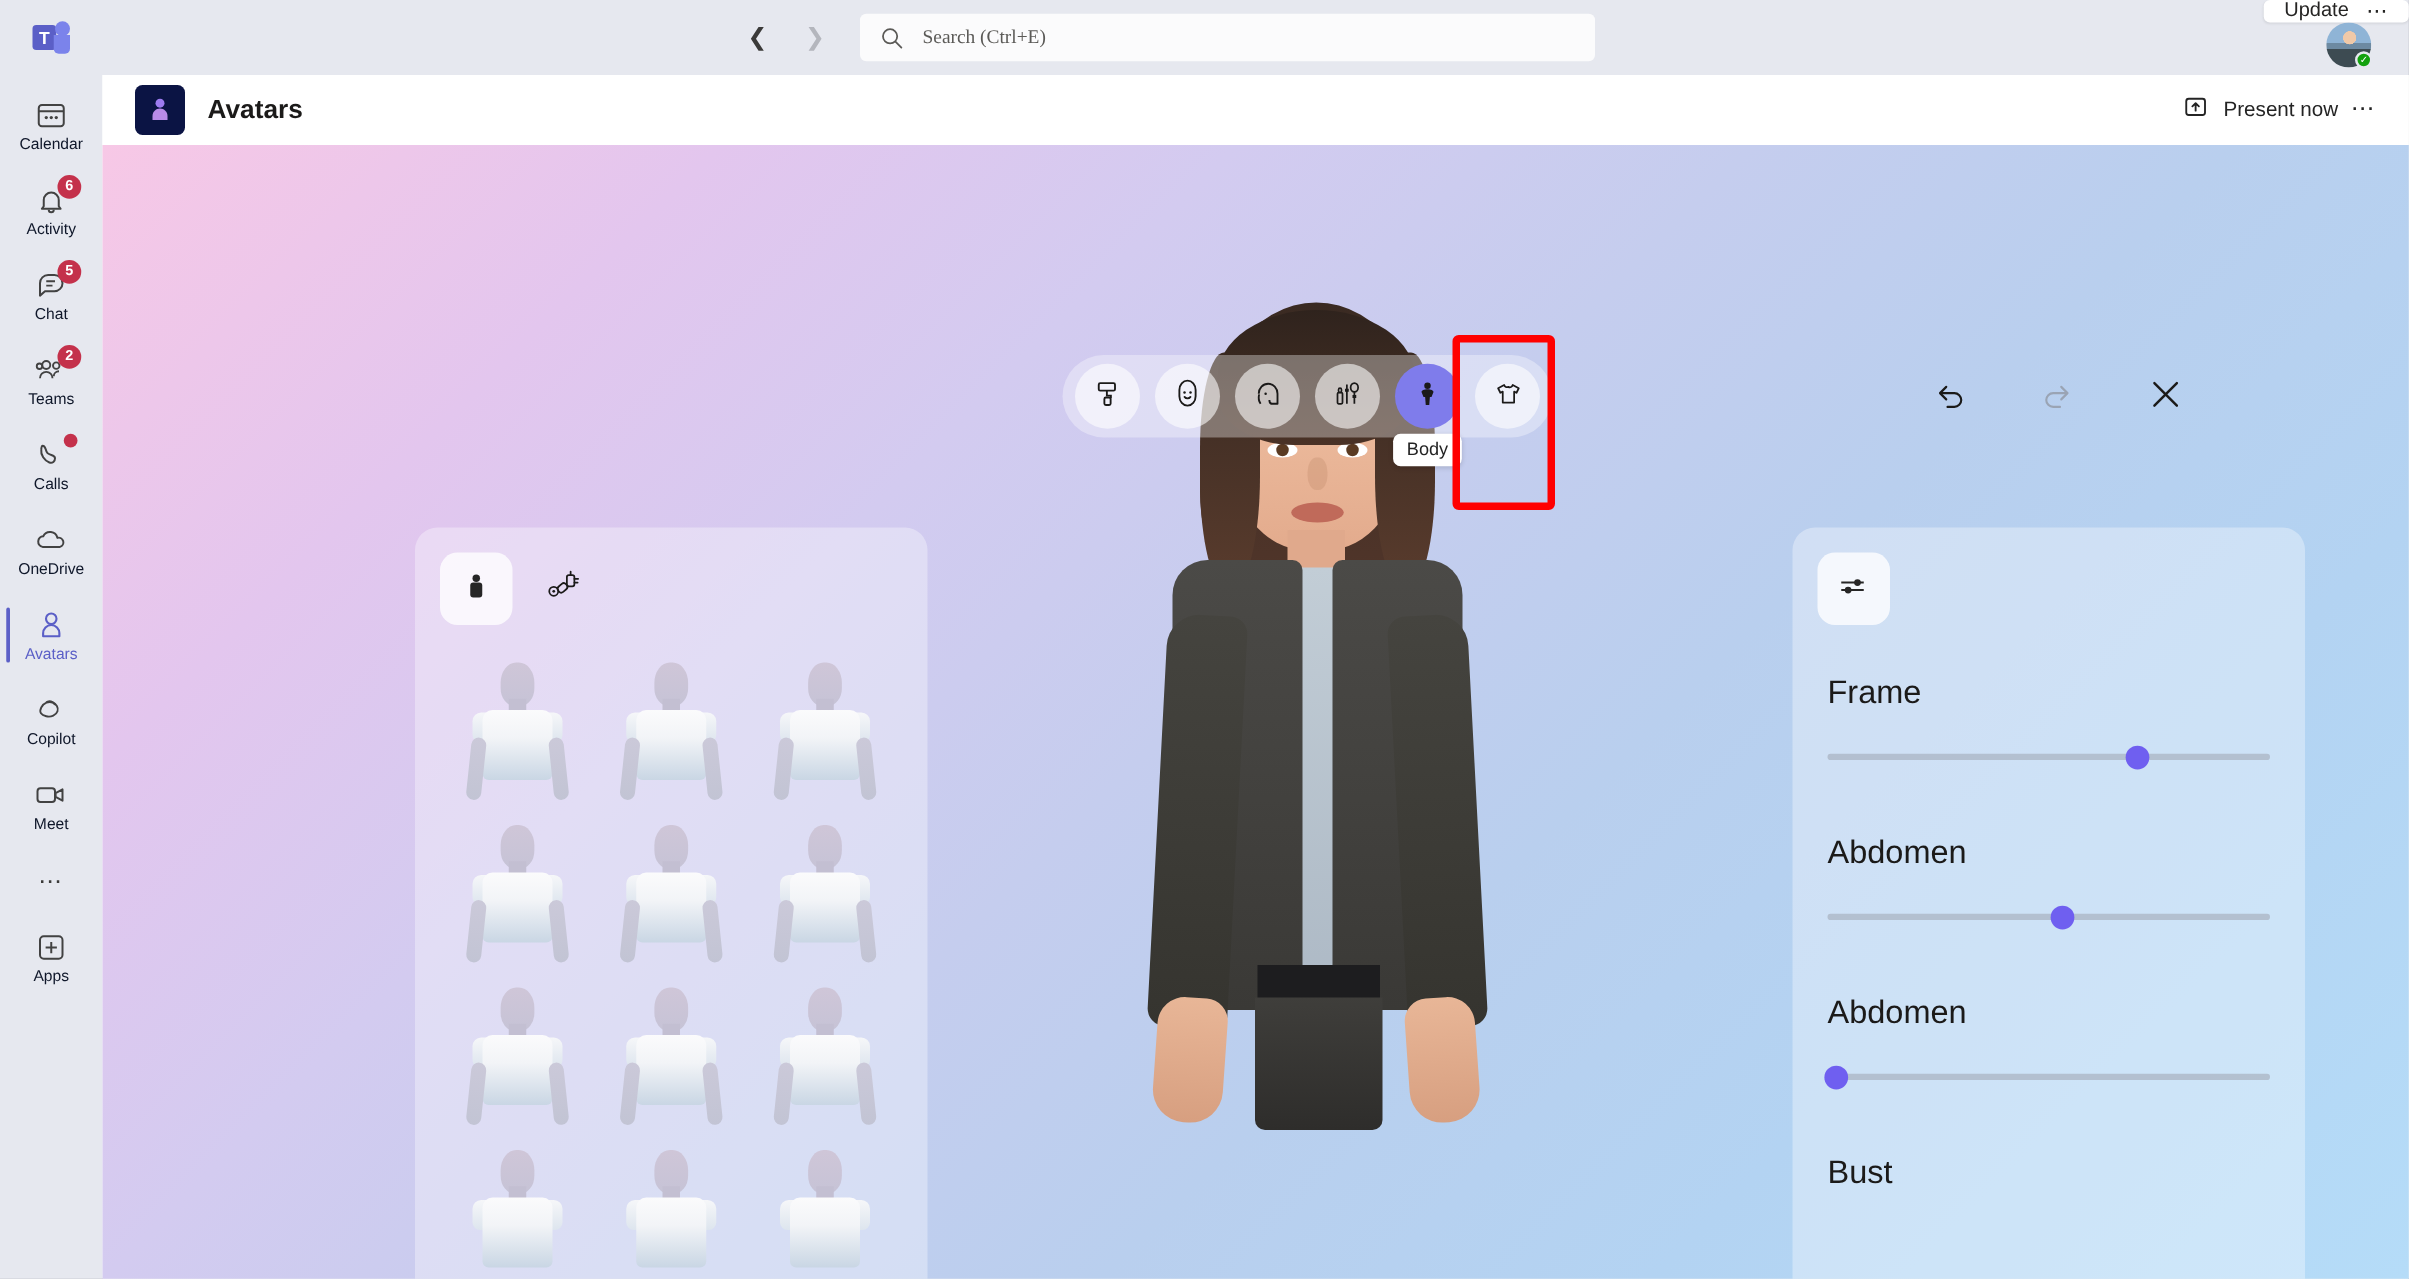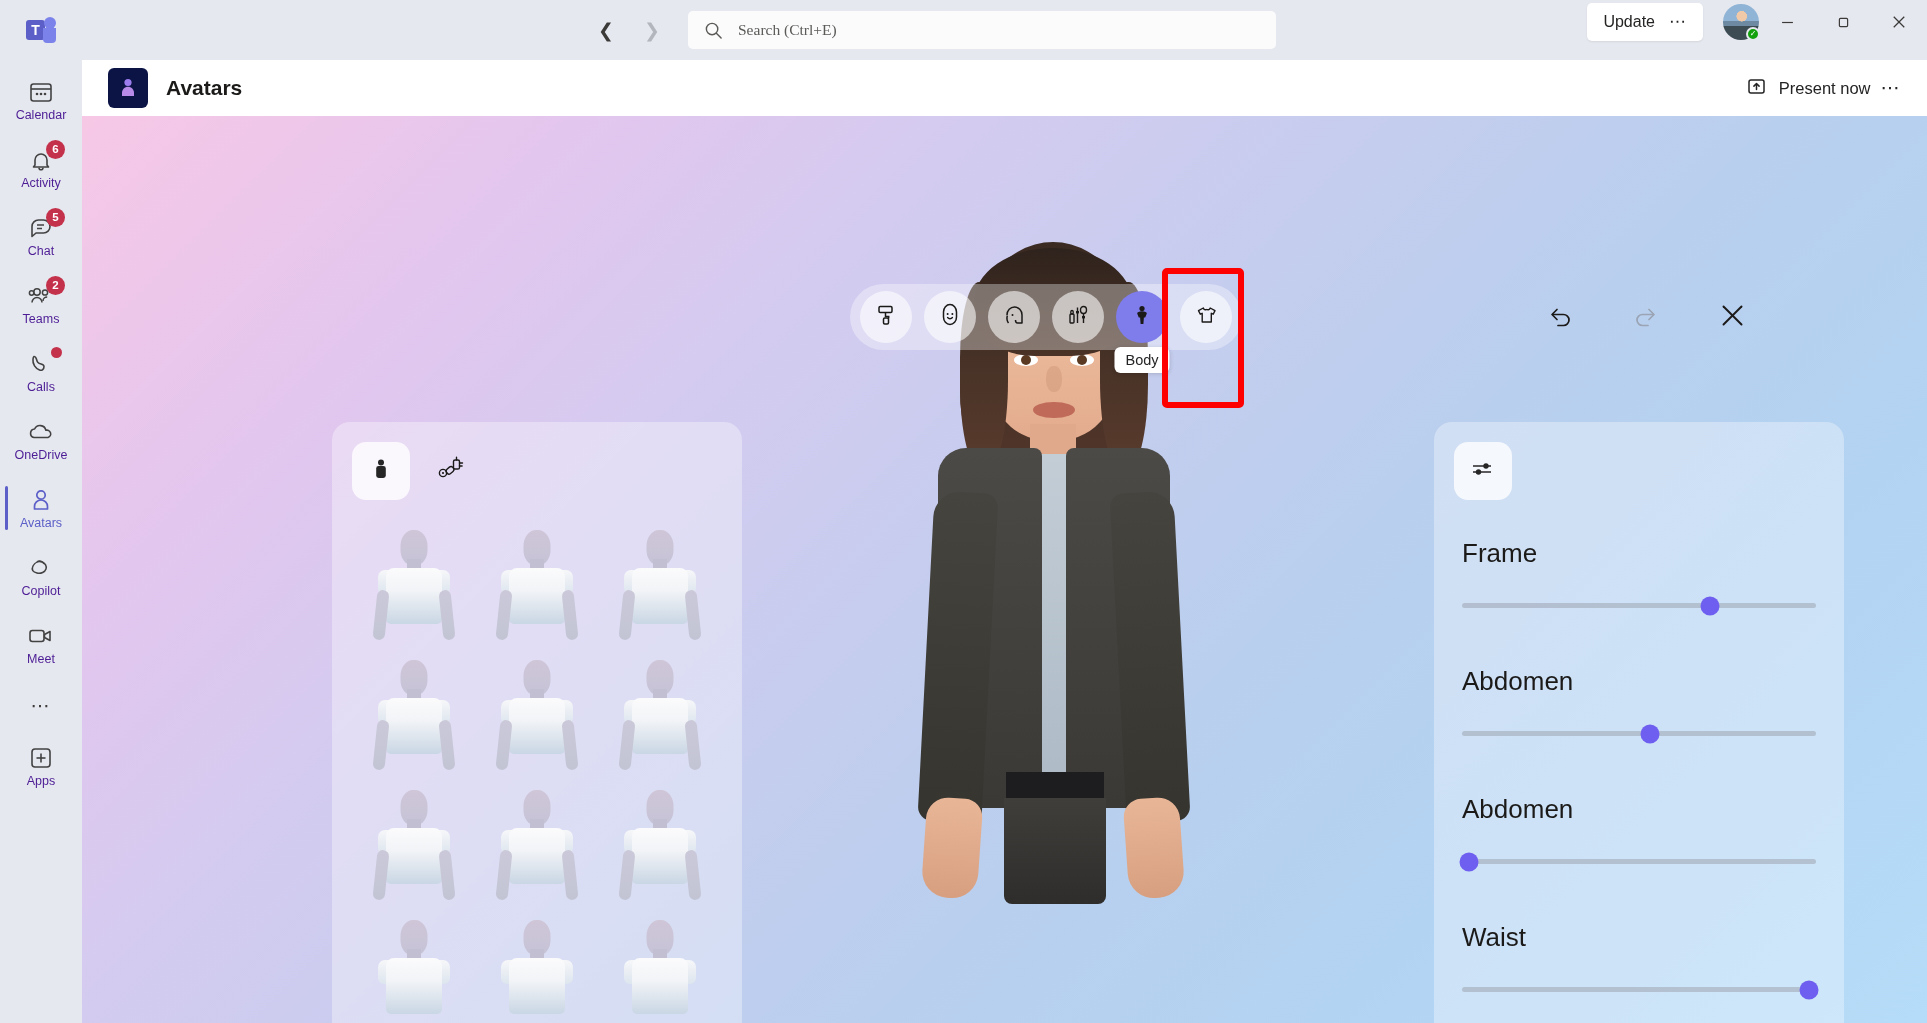--- a/index.html
+++ b/index.html
@@ -56,21 +56,21 @@
     width: 588px; height: 38px;
     background: #fbfbfc; border-radius: 5px;
     display: flex; align-items: center; padding: 0 14px;
     cursor: text;
   }
   .searchbar .sicon { width: 22px; height: 22px; display:flex; align-items:center; justify-content:center; margin-right: 14px;}
   .searchbar .stext { color: #5b5a57; font-size: 15.5px; font-family: Liberation Serif, serif; }
 
   .tb-right {
     position: absolute; right: 0; top: 0; height: 44px;
-    display: flex; align-items: center;
+    display: flex; align-items: center; flex-direction: column;
   }
   .update-pill {
     height: 38px; background: #ffffff; border-radius: 5px;
     display: flex; align-items: center; gap: 14px;
     padding: 0 16px; cursor: pointer;
     box-shadow: 0 1px 2px rgba(0,0,0,.08);
   }
   .update-pill .lbl { font-size: 16px; color: #252423; }
   .update-pill .dots { font-size: 17px; color: #252423; letter-spacing: 1px; line-height: 10px; }
 
@@ -103,21 +103,21 @@
     background: #e6e8ef;
     padding-top: 6px;
     display: flex; flex-direction: column; align-items: center;
   }
   .side-item {
     position: relative; width: 82px; height: 68px;
     display: flex; flex-direction: column; align-items: center; justify-content: center;
     gap: 3px; cursor: pointer;
   }
   .side-item .ico { position: relative; width: 30px; height: 26px; display:flex; align-items:center; justify-content:center; color:#424242; }
-  .side-item .lbl { font-size: 12.5px; color: #4c1d95; }
+  .side-item .lbl { font-size: 12.5px; color: #0f172a; }
   .side-item.active .lbl, .side-item.active .ico { color: #5b5fc7; }
   .side-item.active::before {
     content: ""; position: absolute; left: 5px; top: 12px;
     width: 3px; height: 44px; background: #5b5fc7; border-radius: 2px;
   }
   .badge-num {
     position: absolute; right: -9px; top: -7px;
     min-width: 19px; height: 19px; padding: 0 4px;
     background: #c4314b; color: #fff; border-radius: 10px;
     font-size: 11.5px; font-weight: 700;
@@ -771,26 +771,20 @@
                   <div class="sl-thumb" style="left:53%"></div>
                 </div>
             </div>
             <div class="sl-item">
               <div class="sl-label">Abdomen</div>
               <div class="sl-track">
                   <div class="sl-thumb" style="left:2%"></div>
                 </div>
             </div>
             <div class="sl-item">
-              <div class="sl-label">Waist</div>
-              <div class="sl-track">
-                  <div class="sl-thumb" style="left:98%"></div>
-                </div>
-            </div>
-            <div class="sl-item">
               <div class="sl-label">Bust</div>
 
             </div>
           </div>
         </div>
 
       </div>
     </div>
   </div>
 </div>

